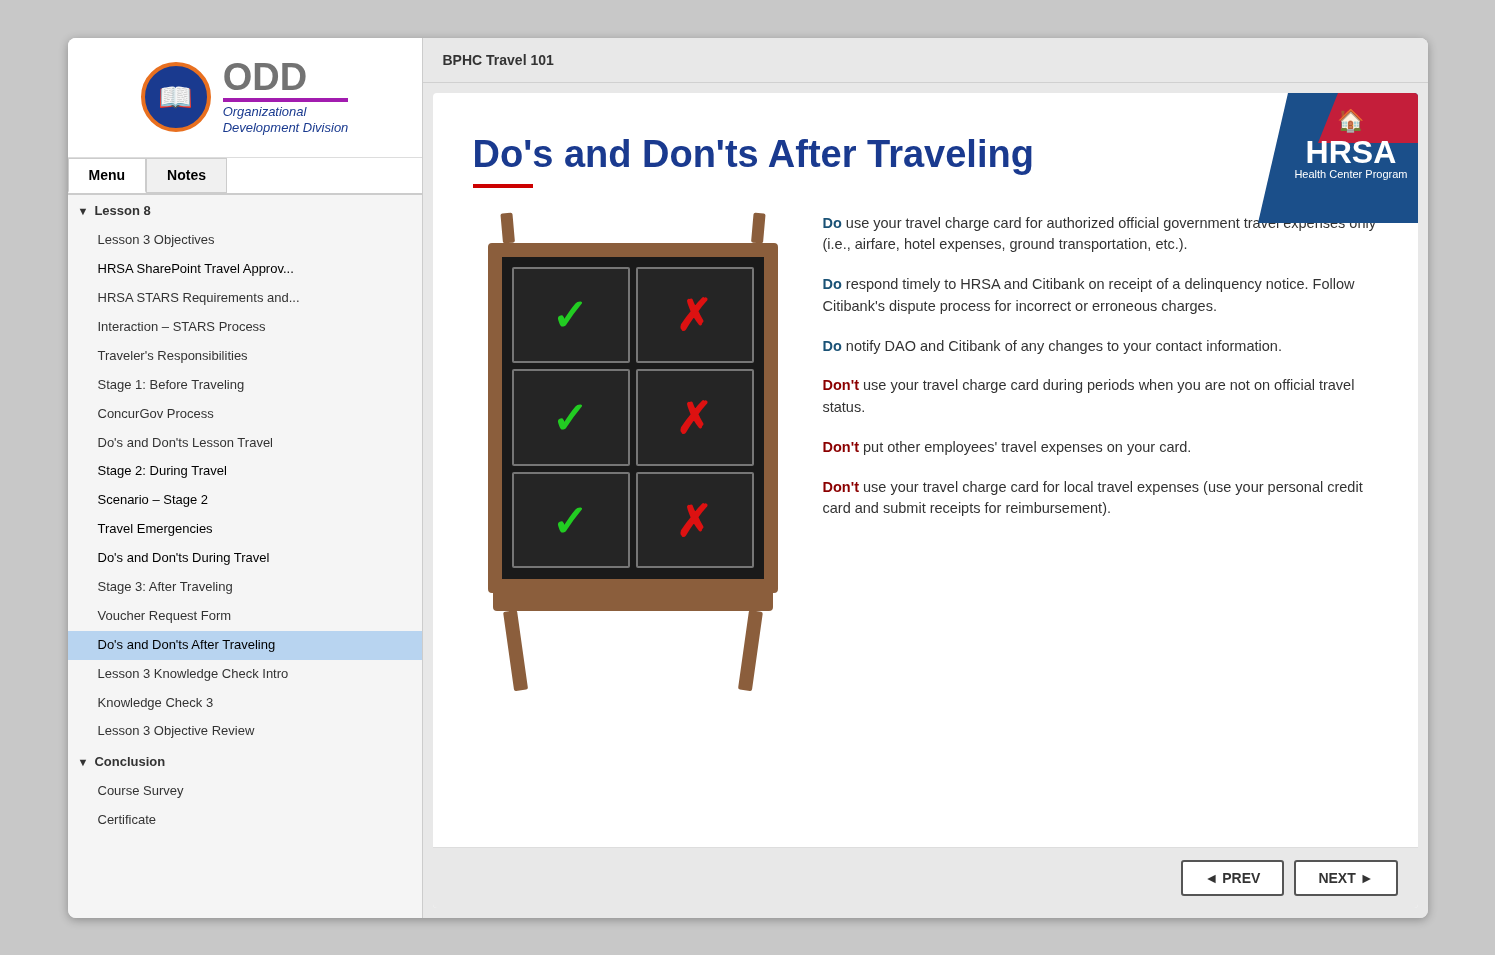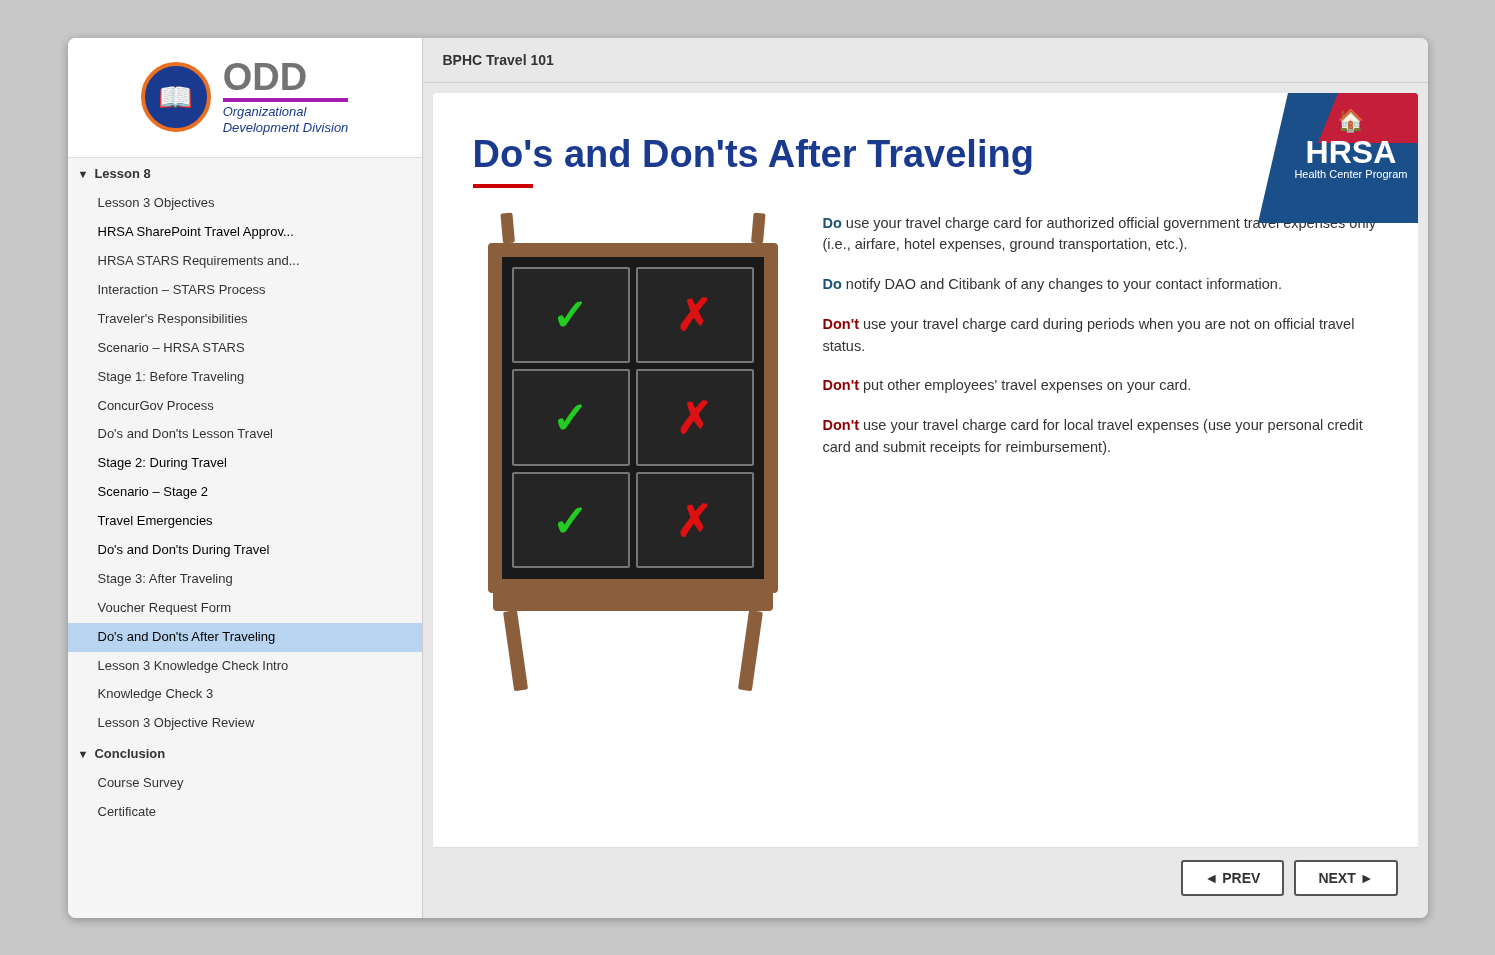--- a/index.html
+++ b/index.html
@@ -325,33 +325,36 @@
         </div>
         <div class="odd-text">
           <span class="odd-title">ODD</span>
           <span class="odd-subtitle">
             <span>Organizational</span><br>
             <span>Development Division</span>
           </span>
         </div>
       </div>
     </div>
+    <div class="sidebar-tabs">
+      <div class="sidebar-tab active">Menu</div>
+      <div class="sidebar-tab">Notes</div>
+    </div>
     <div class="sidebar-nav">
       <div class="nav-section-header">
         <span class="arrow">▼</span>
         <span>Lesson 8</span>
       </div>
 
       <div id="nav-items-container">
           <div class="nav-item">Lesson 3 Objectives</div>
           <div class="nav-item muted">HRSA SharePoint Travel Approv...</div>
           <div class="nav-item">HRSA STARS Requirements and...</div>
           <div class="nav-item">Interaction – STARS Process</div>
           <div class="nav-item">Traveler's Responsibilities</div>
-          <div class="nav-item">Scenario – HRSA STARS</div>
           <div class="nav-item">Stage 1: Before Traveling</div>
           <div class="nav-item">ConcurGov Process</div>
           <div class="nav-item">Do's and Don'ts Lesson Travel</div>
           <div class="nav-item muted">Stage 2: During Travel</div>
           <div class="nav-item muted">Scenario – Stage 2</div>
           <div class="nav-item muted">Travel Emergencies</div>
           <div class="nav-item muted">Do's and Don'ts During Travel</div>
           <div class="nav-item">Stage 3: After Traveling</div>
           <div class="nav-item">Voucher Request Form</div>
           <div class="nav-item active">Do's and Don'ts After Traveling</div>
@@ -427,20 +430,21 @@
               <div class="easel-legs">
                 <div class="easel-leg easel-leg-left"></div>
                 <div class="easel-leg easel-leg-right"></div>
               </div>
             </div>
           </div>
 
           <div class="dos-donts-text">
             <div id="dos-container">
                 <div class="text-block"><span class="do-label">Do</span> use your travel charge card for authorized official government travel expenses only (i.e., airfare, hotel expenses, ground transportation, etc.).</div>
+                <div class="text-block"><span class="do-label">Do</span> respond timely to HRSA and Citibank on receipt of a delinquency notice. Follow Citibank's dispute process for incorrect or erroneous charges.</div>
                 <div class="text-block"><span class="do-label">Do</span> notify DAO and Citibank of any changes to your contact information.</div>
               </div>
             <div id="donts-container" style="margin-top: 16px;">
                 <div class="text-block"><span class="dont-label">Don't</span> use your travel charge card during periods when you are not on official travel status.</div>
                 <div class="text-block"><span class="dont-label">Don't</span> put other employees' travel expenses on your card.</div>
                 <div class="text-block"><span class="dont-label">Don't</span> use your travel charge card for local travel expenses (use your personal credit card and submit receipts for reimbursement).</div>
               </div>
           </div>
         </div>
       </div>

